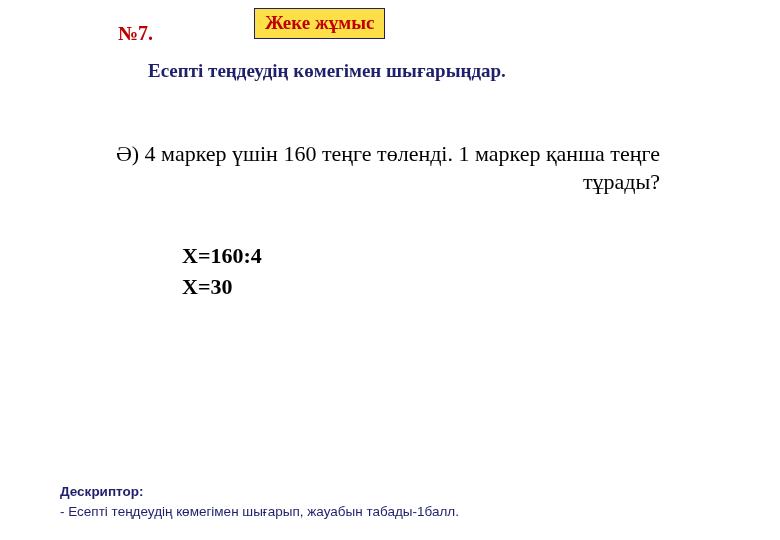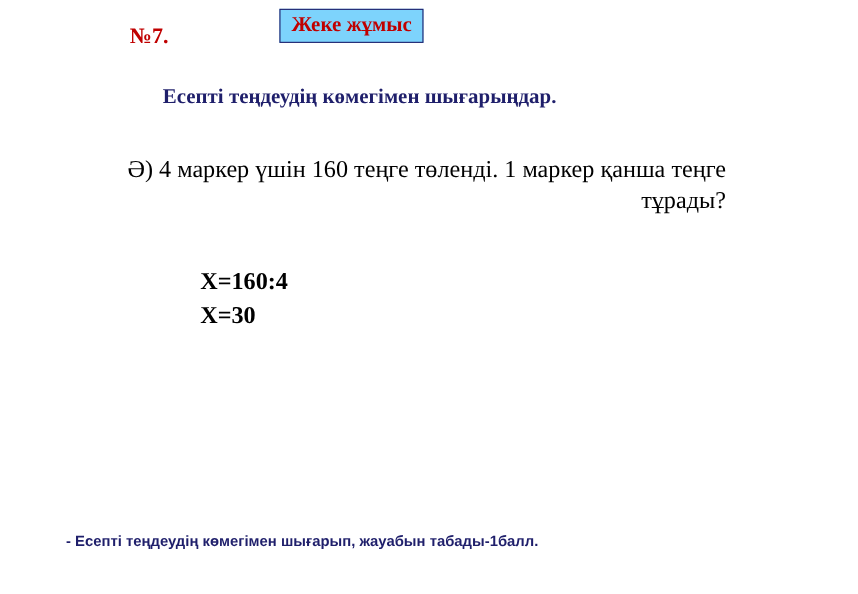--- a/index.html
+++ b/index.html
@@ -28,31 +28,31 @@
     font-weight: bold;
     color: #c00000;
     letter-spacing: 0px;
   }
   .badge {
     position: absolute;
     left: 254px;
     top: 8px;
     padding: 3px 10px 4px 10px;
     border: 1px solid #1f1f6b;
-    background: #7dd3fc;
+    background: #fde047;
     font-family: "Liberation Serif", serif;
     font-size: 19px;
     font-weight: bold;
     color: #c00000;
     white-space: nowrap;
   }
   .instruction {
     position: absolute;
     left: 148px;
-    top: 78px;
+    top: 60px;
     font-family: "Liberation Serif", serif;
     font-size: 19px;
     font-weight: bold;
     color: #1f1f6b;
     white-space: nowrap;
   }
   .question {
     position: absolute;
     left: 60px;
     top: 140px;
@@ -83,21 +83,21 @@
     top: 482px;
     font-family: "Liberation Sans", sans-serif;
     font-size: 13.5px;
     color: #1f1f6b;
     line-height: 1.45;
   }
   .descriptor .title {
     font-weight: bold;
   }
   .descriptor .line {
-    font-weight: bold;
+    font-weight: normal;
   }
 </style>
 </head>
 <body>
 
 <div class="slide">
 
   <div class="task-number">№7.</div>
 
   <div class="badge">Жеке жұмыс</div>
@@ -105,16 +105,17 @@
   <div class="instruction">Есепті теңдеудің  көмегімен шығарыңдар.</div>
 
   <div class="question">Ә)  4 маркер үшін 160 теңге төленді. 1 маркер қанша теңге тұрады?</div>
 
   <div class="solution">
     <div>X=160:4</div>
     <div>X=30</div>
   </div>
 
   <div class="descriptor">
+    <div class="title">Дескриптор:</div>
     <div class="line">- Есепті теңдеудің  көмегімен шығарып, жауабын табады-1балл.</div>
   </div>
 
 </div>
 
 </body></html>

